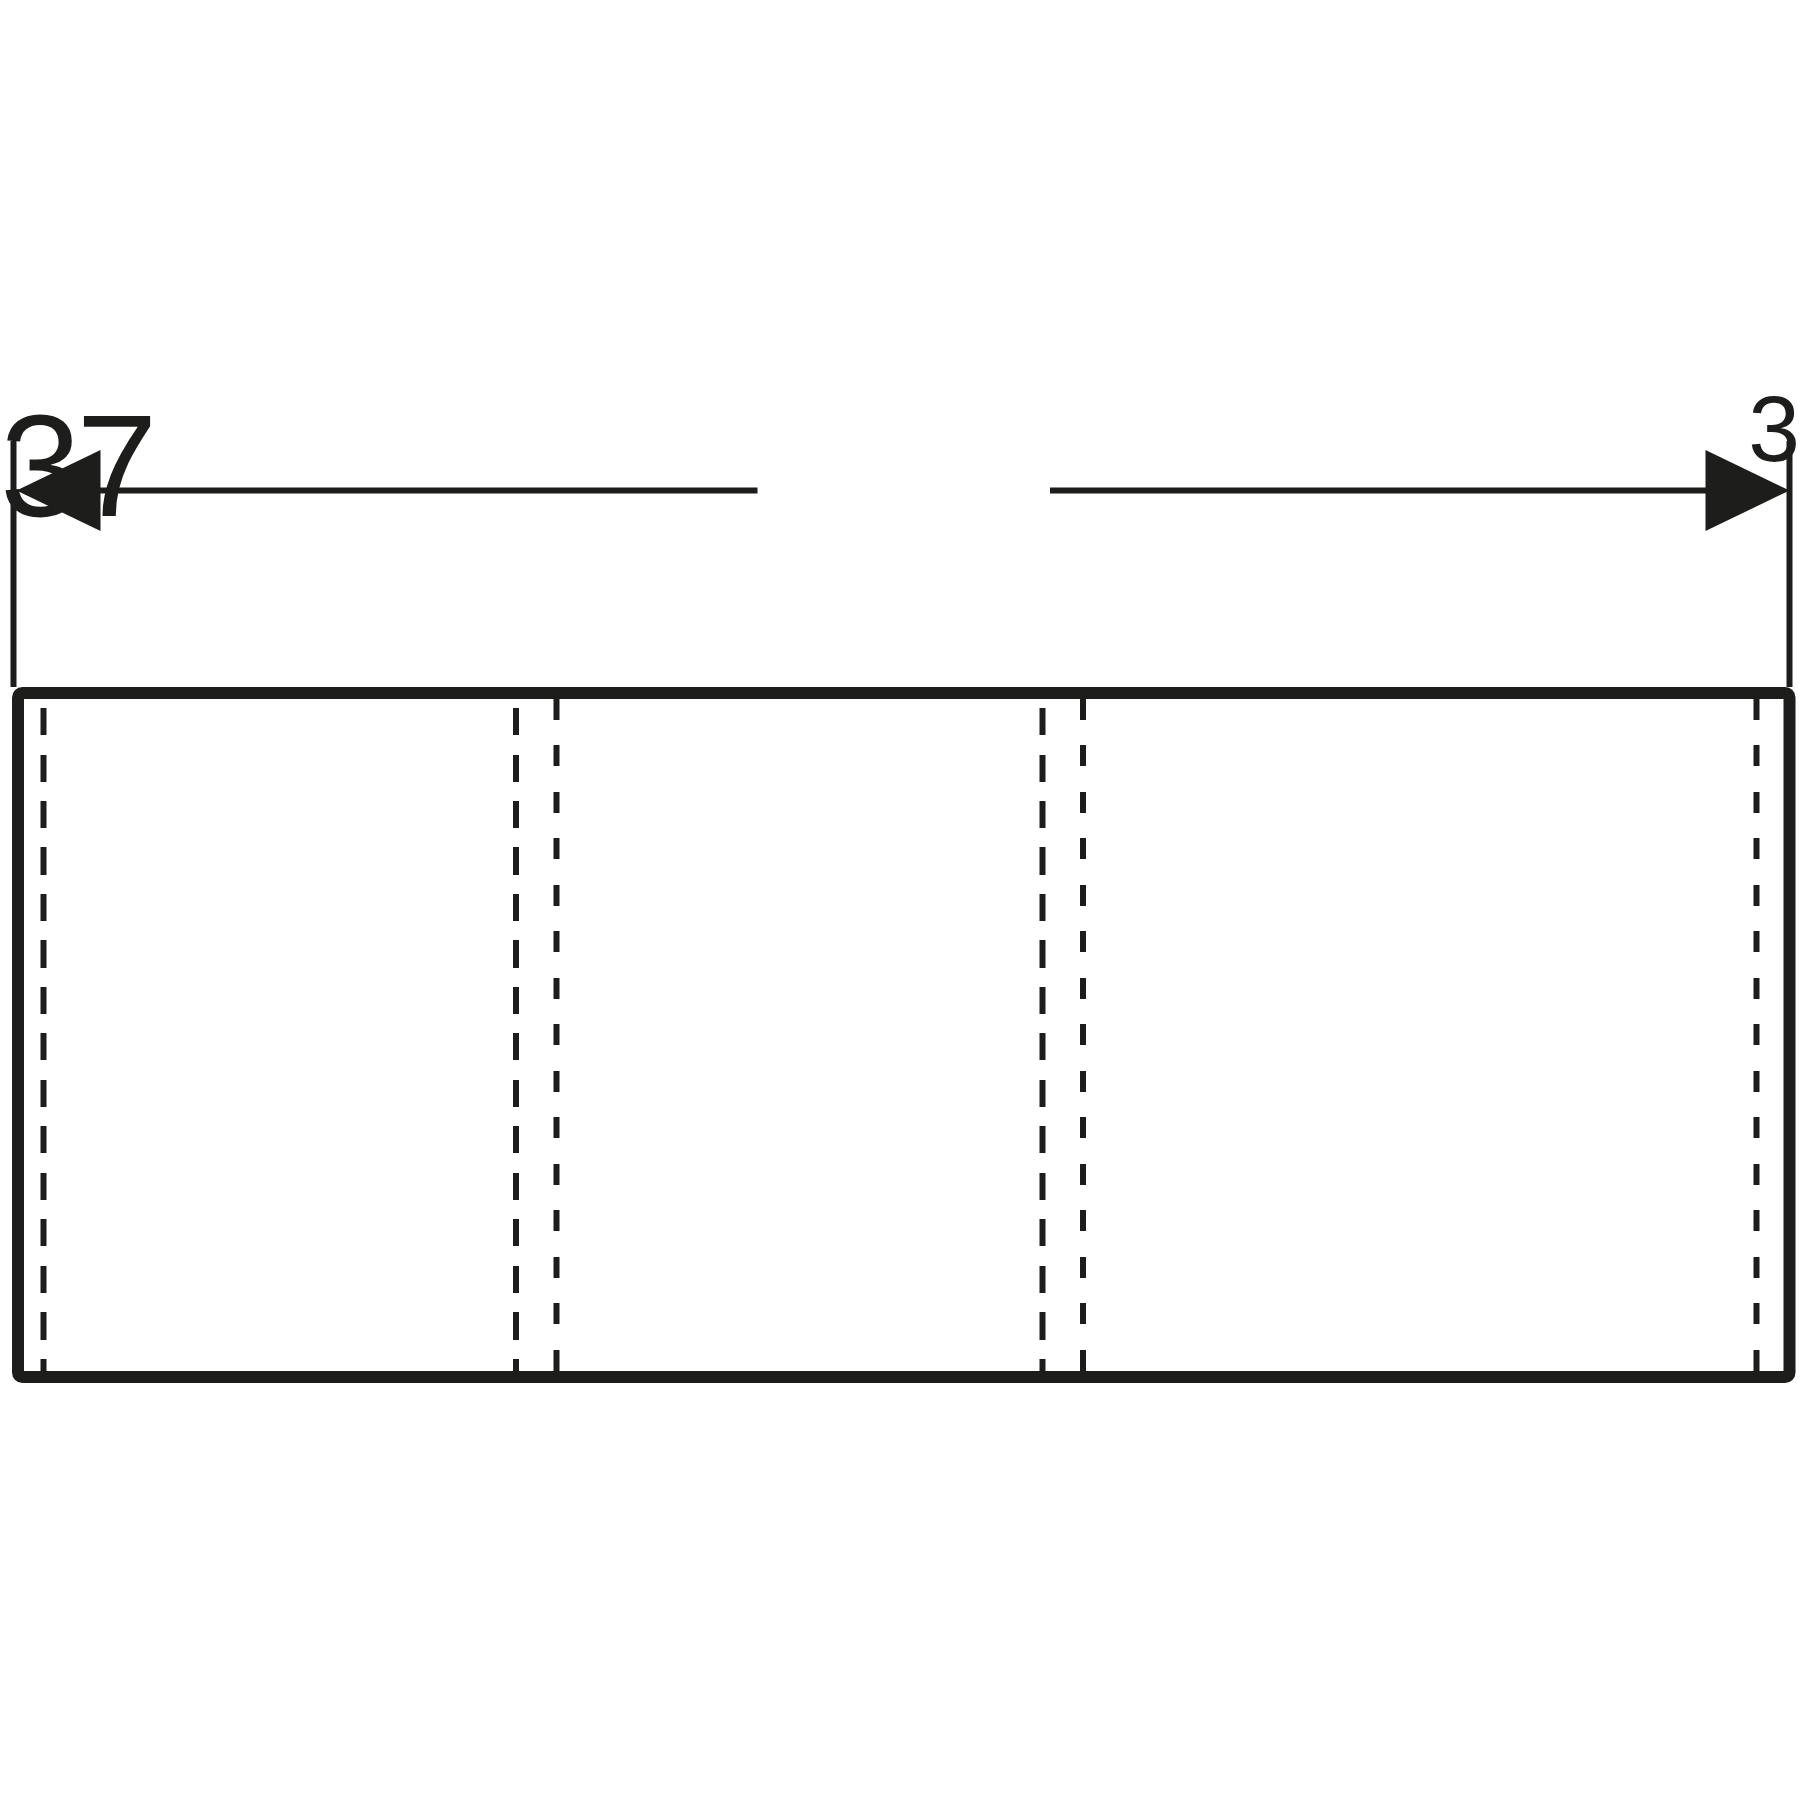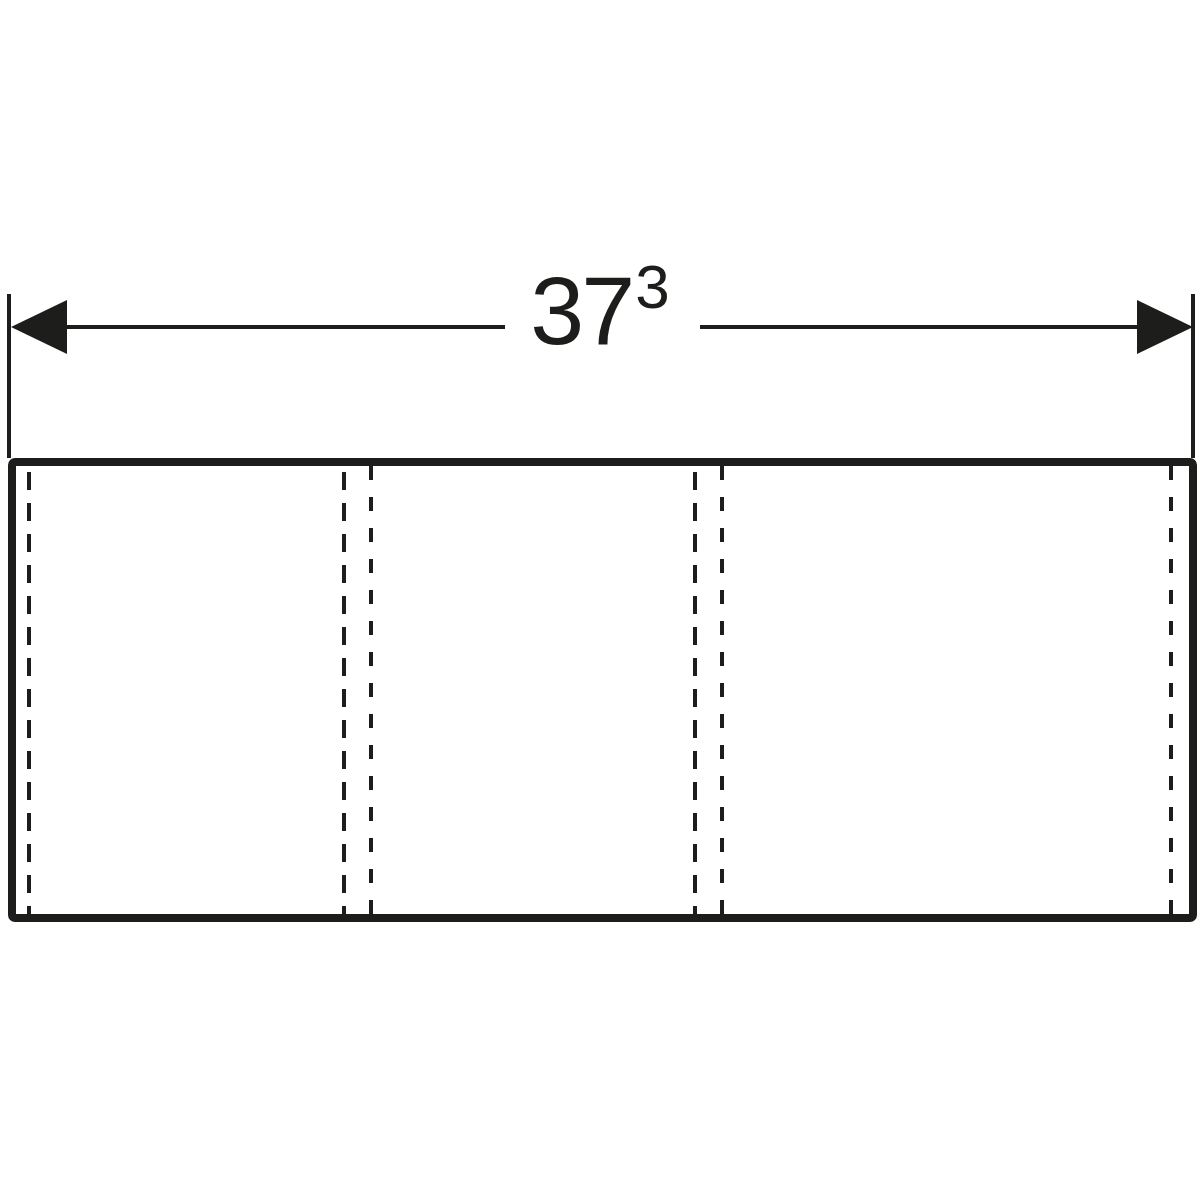--- a/index.html
+++ b/index.html
@@ -41,21 +41,21 @@
     width: 0; height: 0; top: 300px;
     border-top: 27px solid transparent;
     border-bottom: 27px solid transparent;
   }
   .arrowhead.left  { left: 11px;   border-right: 56px solid var(--ink); }
   .arrowhead.right { left: 1137px; border-left: 56px solid var(--ink); }
 
   .dim-label {
     position: absolute;
     left: 0; top: 262px; width: 1200px;
-    display: flex; justify-content: center; align-items: flex-start;
+    display: flex; justify-content: space-between; align-items: flex-start;
     color: var(--ink);
     line-height: 1;
     white-space: nowrap;
   }
   .dim-label .num {
     font-size: 97px;
     font-weight: 500;
     letter-spacing: -3px;
     line-height: 1;
   }

